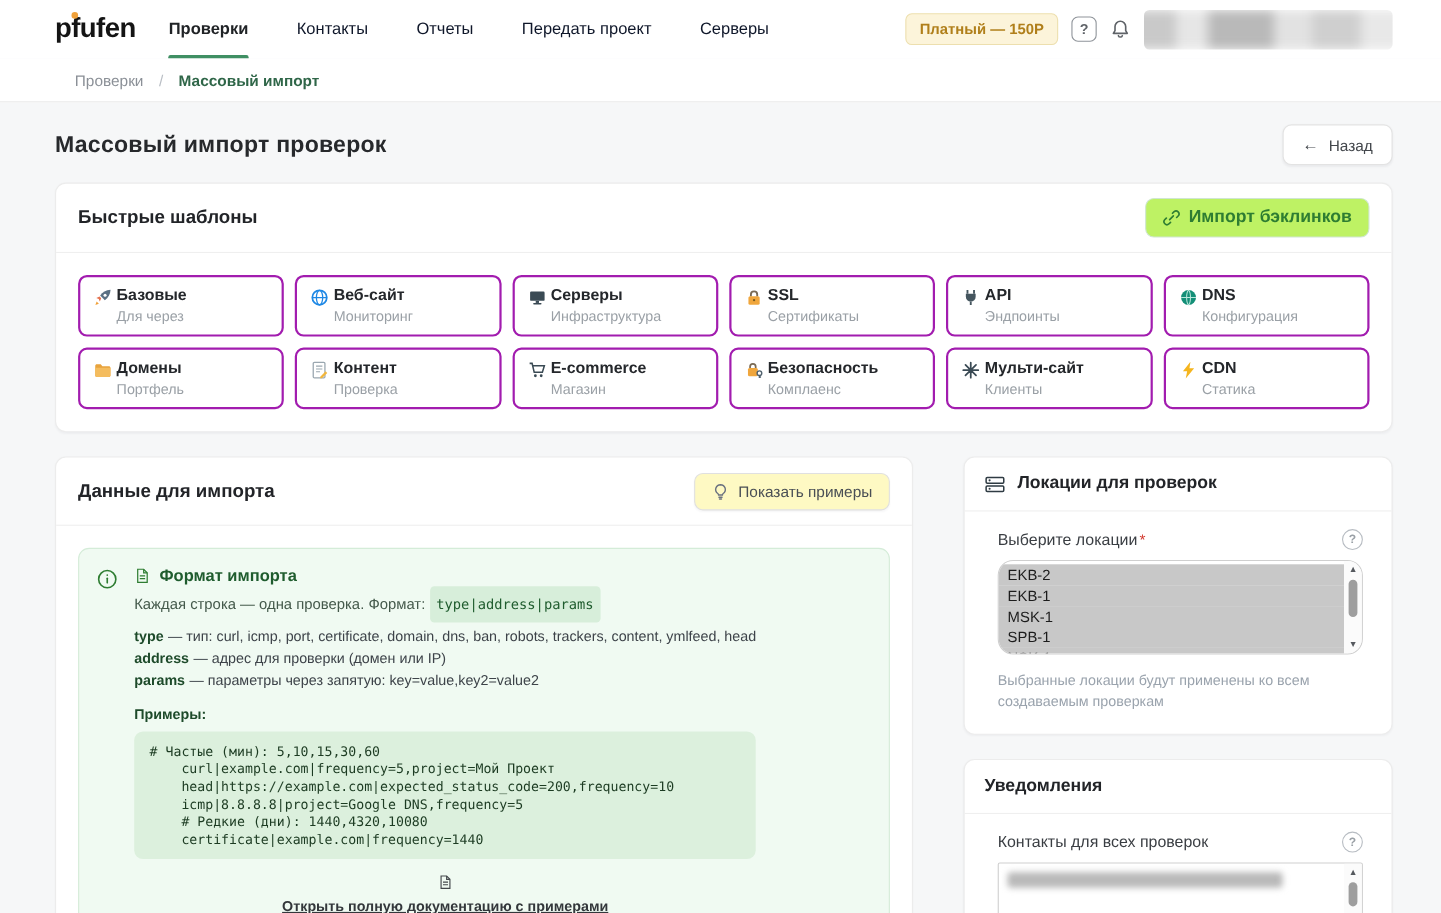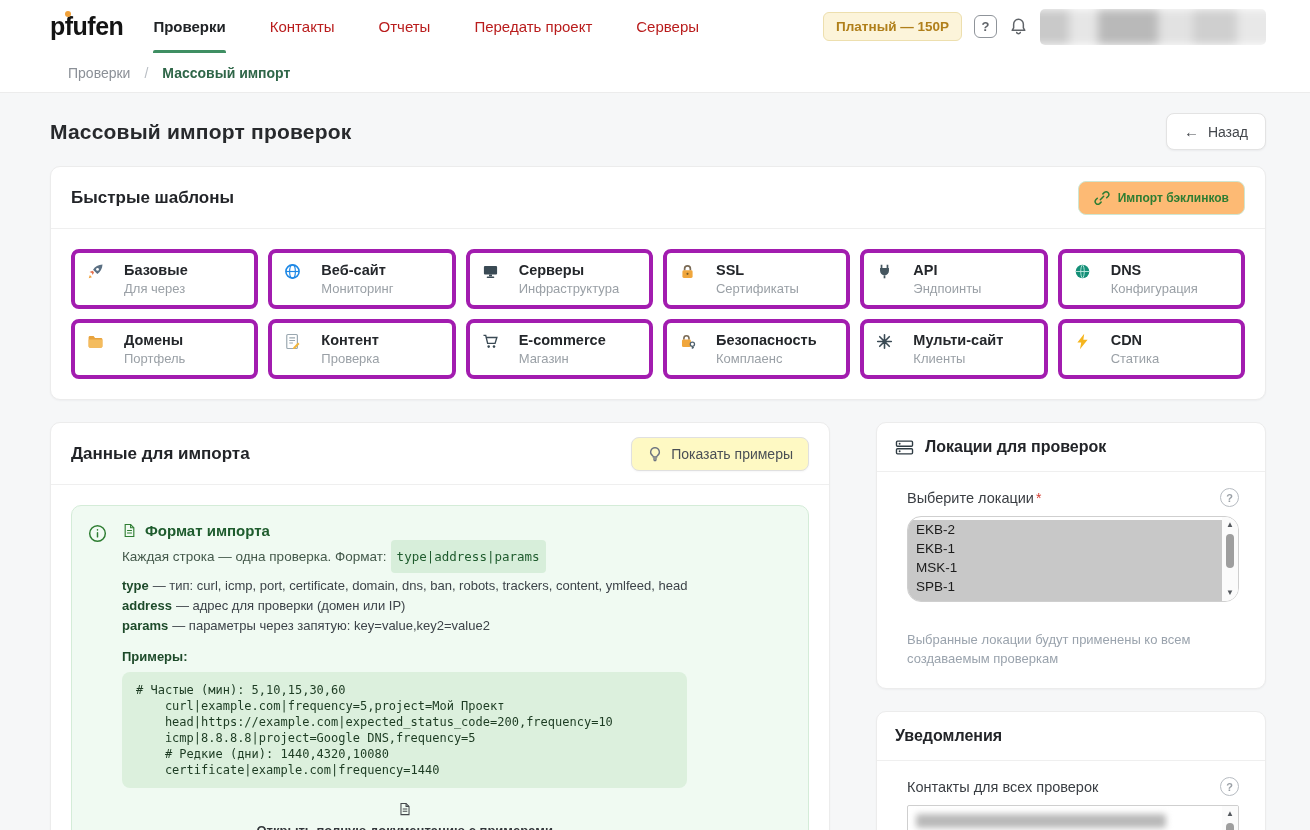--- a/index.html
+++ b/index.html
@@ -12,21 +12,21 @@
   }
   
   .topnav {
     background: #fff; height: 53px;
     display: flex; align-items: center;
     padding: 0 44px 0 50px;
   }
   .logo { font-size: 25px; font-weight: 800; letter-spacing: -0.5px; color: #141414; position: relative; }
   .logo .logo-accent { position: absolute; top: -1px; left: 15px; width: 6px; height: 6px; border-radius: 50%; background: #f0a13a; }
   .nav-items { display: flex; gap: 44px; margin-left: 30px; height: 53px; align-items: stretch; }
-  .nav-item { display: flex; align-items: center; font-size: 15px; color: #b91c1c; cursor: pointer; position: relative; }
+  .nav-item { display: flex; align-items: center; font-size: 15px; color: #0f172a; cursor: pointer; position: relative; }
   .nav-item.active { color: #202326; font-weight: 700; }
   .nav-item.active::after { content:""; position: absolute; left: 0; right: 0; bottom: 0; height: 3px; background: #3f8f63; border-radius: 2px 2px 0 0; }
   .nav-right { margin-left: auto; display: flex; align-items: center; gap: 12px; }
   .plan-badge {
     background: #fcf4da; border: 1px solid #eddfae; color: #b07f1a;
     font-size: 13.5px; font-weight: 700; padding: 6px 12px; border-radius: 6px; white-space: nowrap;
   }
   .help-square {
     width: 23px; height: 23px; border: 1.6px solid #8f949a; border-radius: 6px;
     display: flex; align-items: center; justify-content: center;
@@ -64,27 +64,27 @@
   }
   .card-head {
     display: flex; justify-content: space-between; align-items: center;
     padding: 13px 20px; border-bottom: 1px solid #efefef; min-height: 62px;
   }
   .card-title { font-size: 17px; font-weight: 700; color: #222428; }
   
   .qt-card { margin-bottom: 22px; }
   .green-btn {
     display: flex; align-items: center; gap: 8px;
-    background: #fdba74; border: 1px solid #cfe6d2; color: #2e7d32;
-    border-radius: 8px; padding: 8px 15px; font-size: 12px; font-weight: 700; cursor: pointer;
+    background: #bef264; border: 1px solid #cfe6d2; color: #2e7d32;
+    border-radius: 8px; padding: 8px 15px; font-size: 16px; font-weight: 700; cursor: pointer;
   }
   .tiles { padding: 20px; display: grid; grid-template-columns: repeat(6, 1fr); gap: 10px; }
   .tile {
-    border: 4px solid #a21caf; border-radius: 8px; background: #fff;
-    padding: 8px 12px; display: flex; gap: 20px; align-items: flex-start; cursor: pointer;
+    border: 2px solid #a21caf; border-radius: 8px; background: #fff;
+    padding: 8px 12px; display: flex; gap: 4px; align-items: flex-start; cursor: pointer;
   }
   .tile-icon { flex: 0 0 17px; padding-top: 2px; display: flex; }
   .tile-text { display: flex; flex-direction: column; min-width: 0; }
   .tile-title { font-size: 14.5px; font-weight: 700; color: #24272b; line-height: 19px; white-space: nowrap; }
   .tile-sub { font-size: 13px; color: #9aa0a6; line-height: 17px; white-space: nowrap; }
   
   .main-grid { display: grid; grid-template-columns: 1fr 390px; gap: 46px; align-items: start; }
   
   .ghost-btn {
     display: flex; align-items: center; gap: 8px;
@@ -140,21 +140,21 @@
     background: #c8c8c8; color: #1c1c1c; font-size: 13.5px;
     height: 19px; line-height: 19px; padding-left: 8px; cursor: pointer;
   }
   .ms-scrollbar {
     flex: 0 0 16px; display: flex; flex-direction: column; align-items: center;
     background: #fbfbfb; padding: 2px 0;
   }
   .scroll-arrow { font-size: 8px; color: #55595e; line-height: 12px; cursor: pointer; }
   .scroll-thumb { width: 8px; height: 34px; background: #9e9e9e; border-radius: 4px; margin-top: 3px; cursor: grab; }
   .scroll-spacer { flex: 1; }
-  .hint-text { margin-top: 28px; font-size: 13px; color: #9aa3ad; line-height: 19px; }
+  .hint-text { margin-top: 14px; font-size: 13px; color: #9aa3ad; line-height: 19px; }
   .contacts-box {
     margin-top: 9px; border: 1px solid #cfcfcf; border-radius: 2px;
     height: 70px; background: #fff; display: flex; overflow: hidden;
   }
   .contacts-content { flex: 1; padding: 8px; }
   .blur-bar { width: 250px; height: 14px; background: #b9b9b9; border-radius: 3px; filter: blur(3px); }
 </style>
 </head>
 <body>
 

